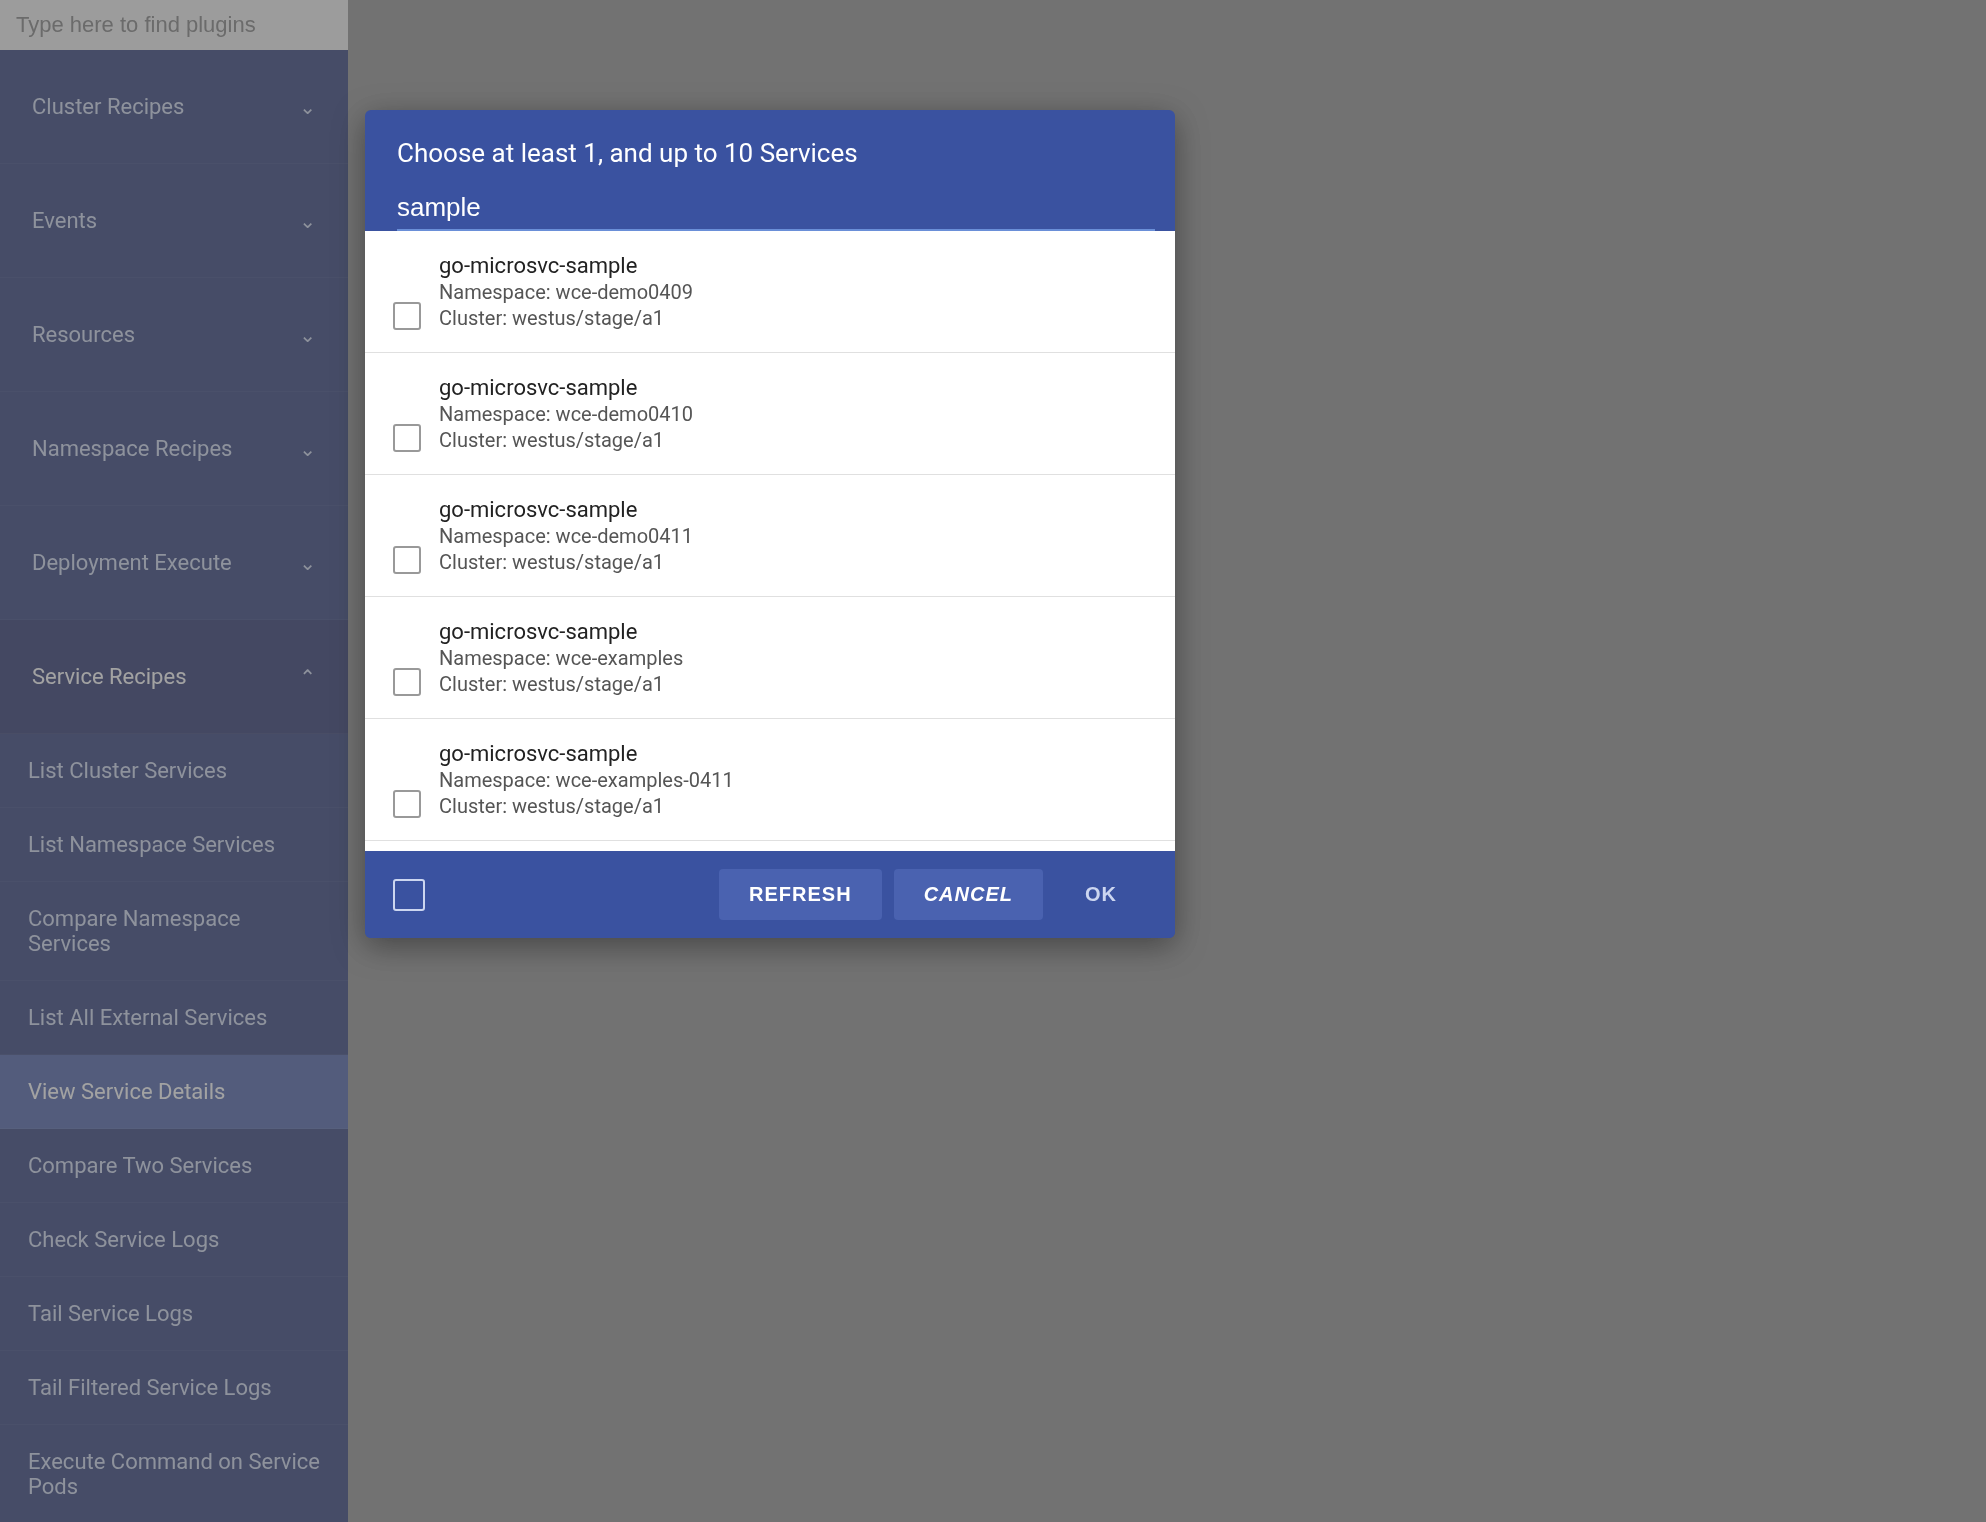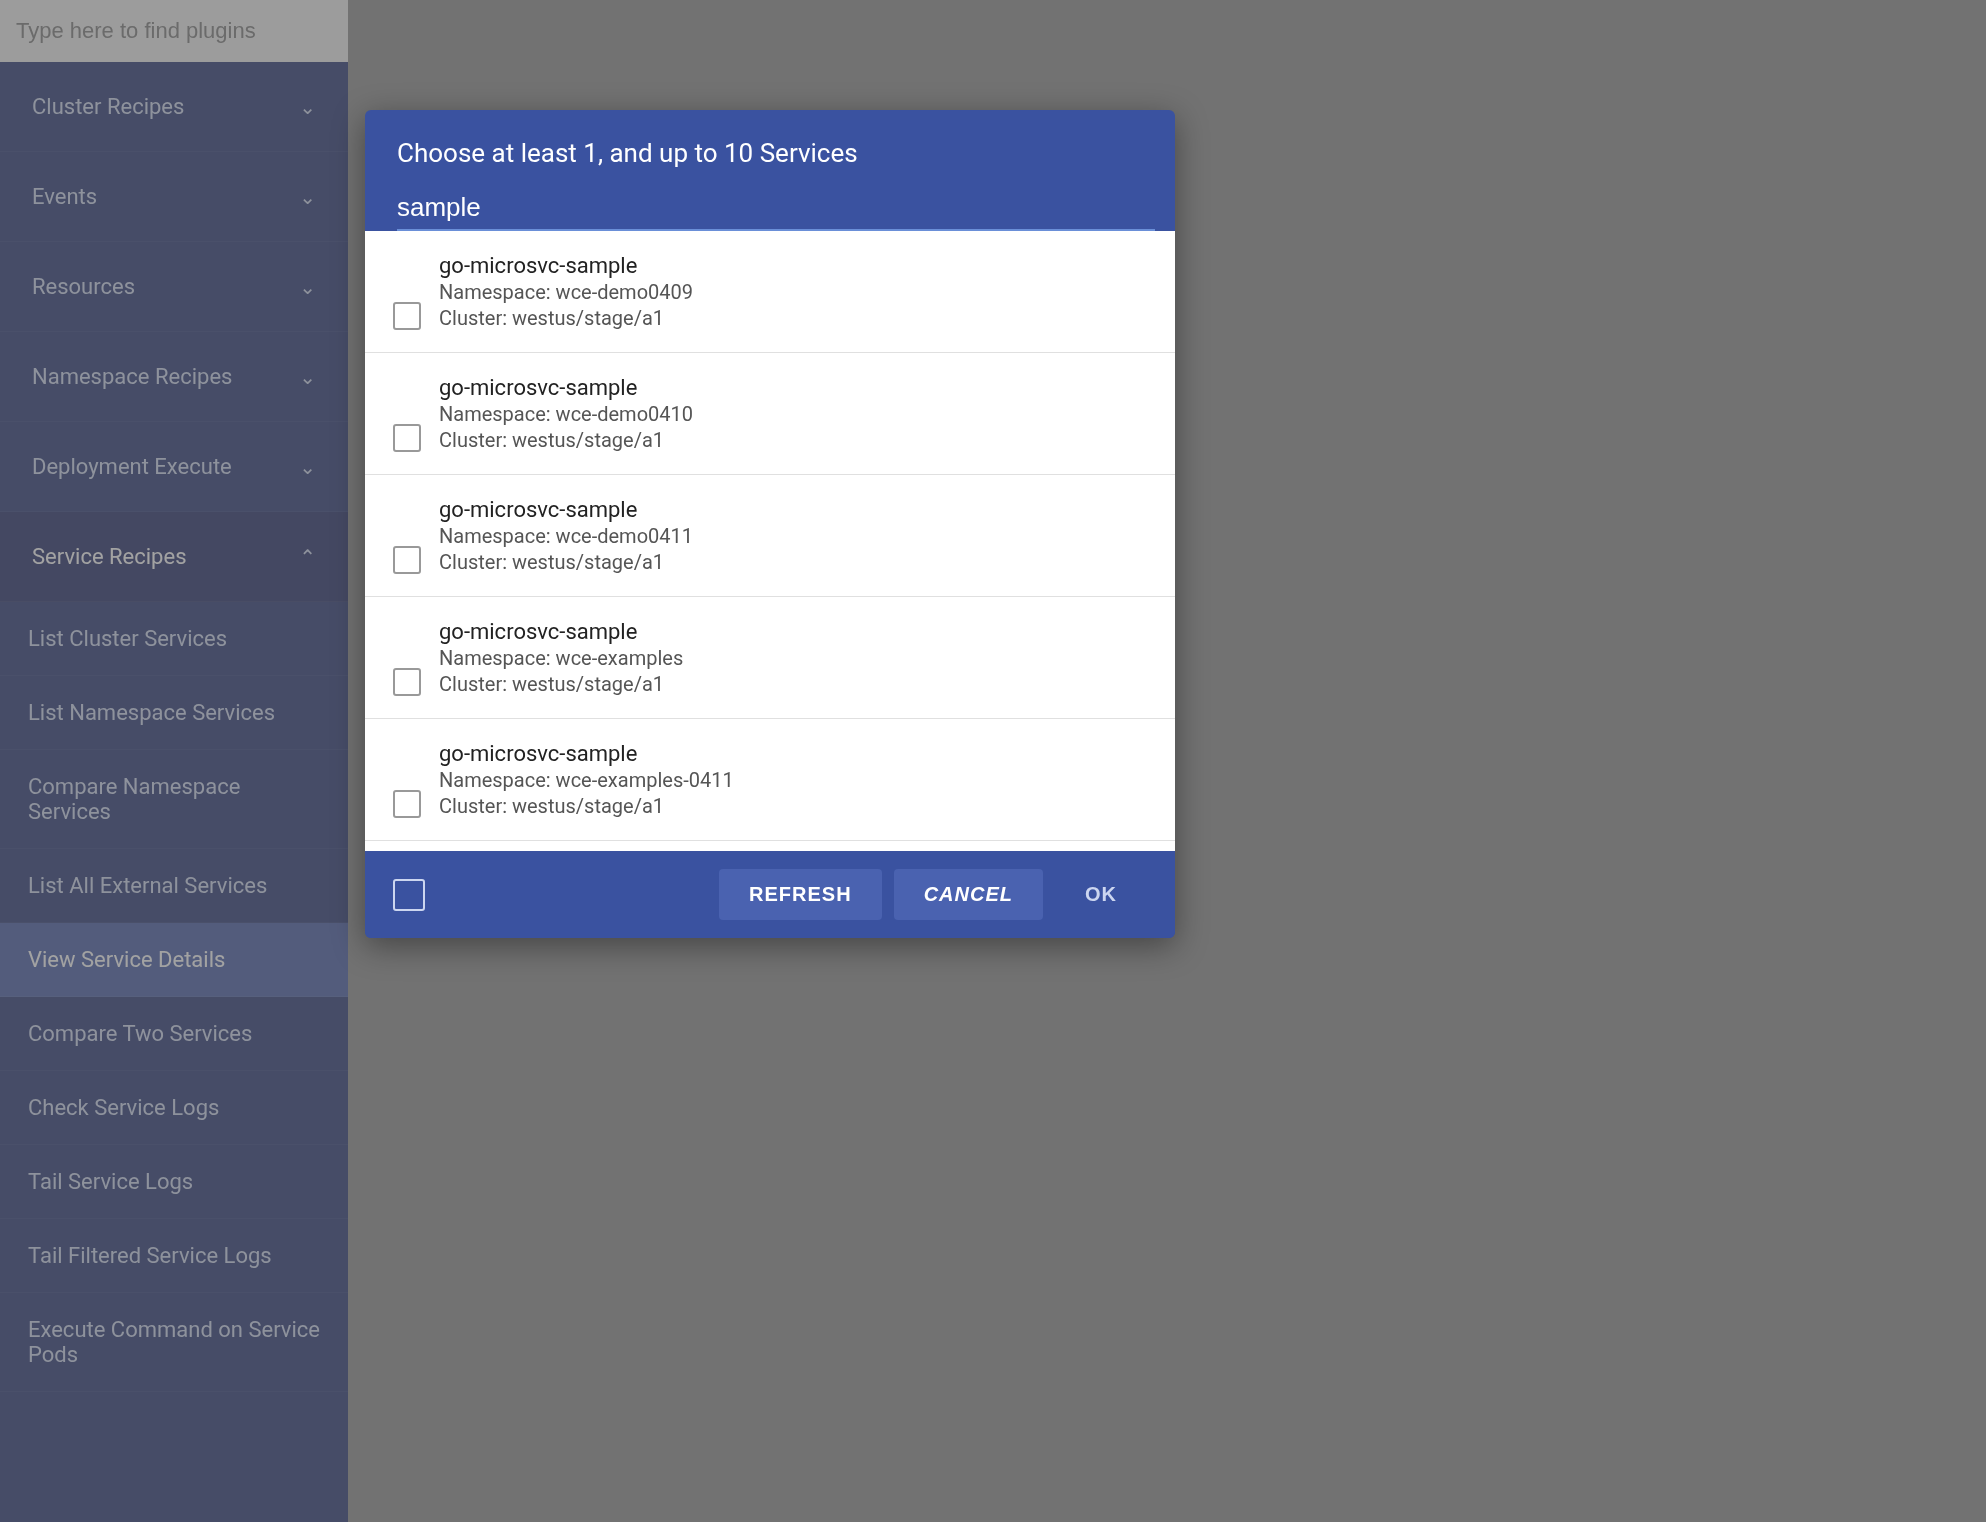--- a/index.html
+++ b/index.html
@@ -27,37 +27,37 @@
       width: 348px;
       height: 100%;
       background: #1a2a6c;
       z-index: 5;
       display: flex;
       flex-direction: column;
     }
 
     .sidebar-search {
       background: #f0f0f0;
-      padding: 18px 16px;
+      padding: 12px 16px;
     }
 
     .sidebar-search input {
       width: 100%;
       background: transparent;
       border: none;
       outline: none;
       font-size: 22px;
       color: #888;
     }
 
     .sidebar-section {
       display: flex;
       align-items: center;
       justify-content: space-between;
-      padding: 32px 32px;
+      padding: 44px 32px;
       cursor: pointer;
       border-bottom: 1px solid rgba(255,255,255,0.05);
     }
 
     .sidebar-section span {
       color: #ccd6f0;
       font-size: 22px;
       font-weight: 400;
     }
 

